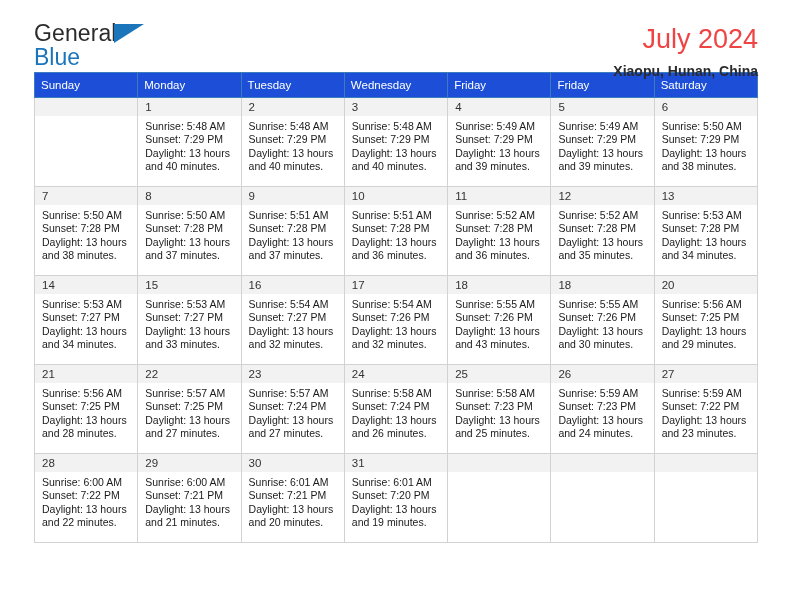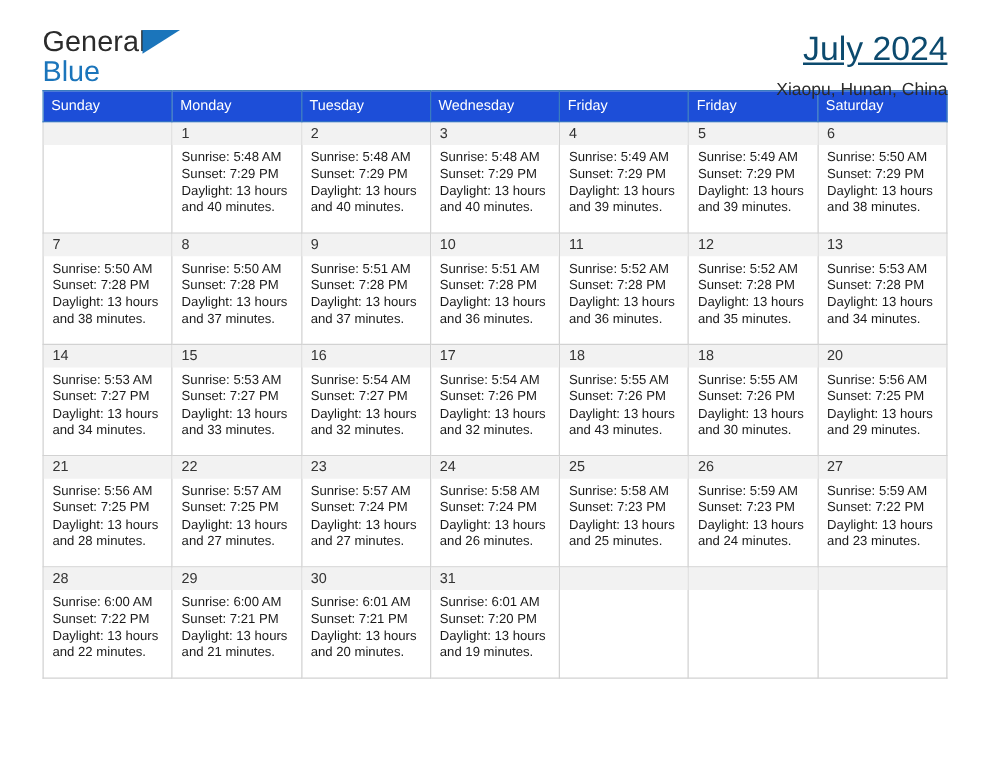--- a/index.html
+++ b/index.html
@@ -57,31 +57,31 @@
     height: 0;
     border-left: 30px solid #1b75bb;
     border-bottom: 19px solid transparent;
   }
   .title-block {
     text-align: right;
     padding-top: 2px;
   }
   .cal-title {
     font-size: 27px;
-    color: #0c4a6e;
+    color: #ef4444;
     line-height: 30px;
     font-weight: normal;
     margin: 0;
-    text-decoration: underline;
   }
   .cal-subtitle {
     font-size: 14px;
     color: #2b2b2b;
     line-height: 20px;
     margin: 7px 0 0 0;
+    font-weight: bold;
   }
   
   .calendar {
     width: 724px;
     border-collapse: collapse;
     table-layout: fixed;
   }
   .calendar th {
     background: #1d4ed8;
     color: #ffffff;

